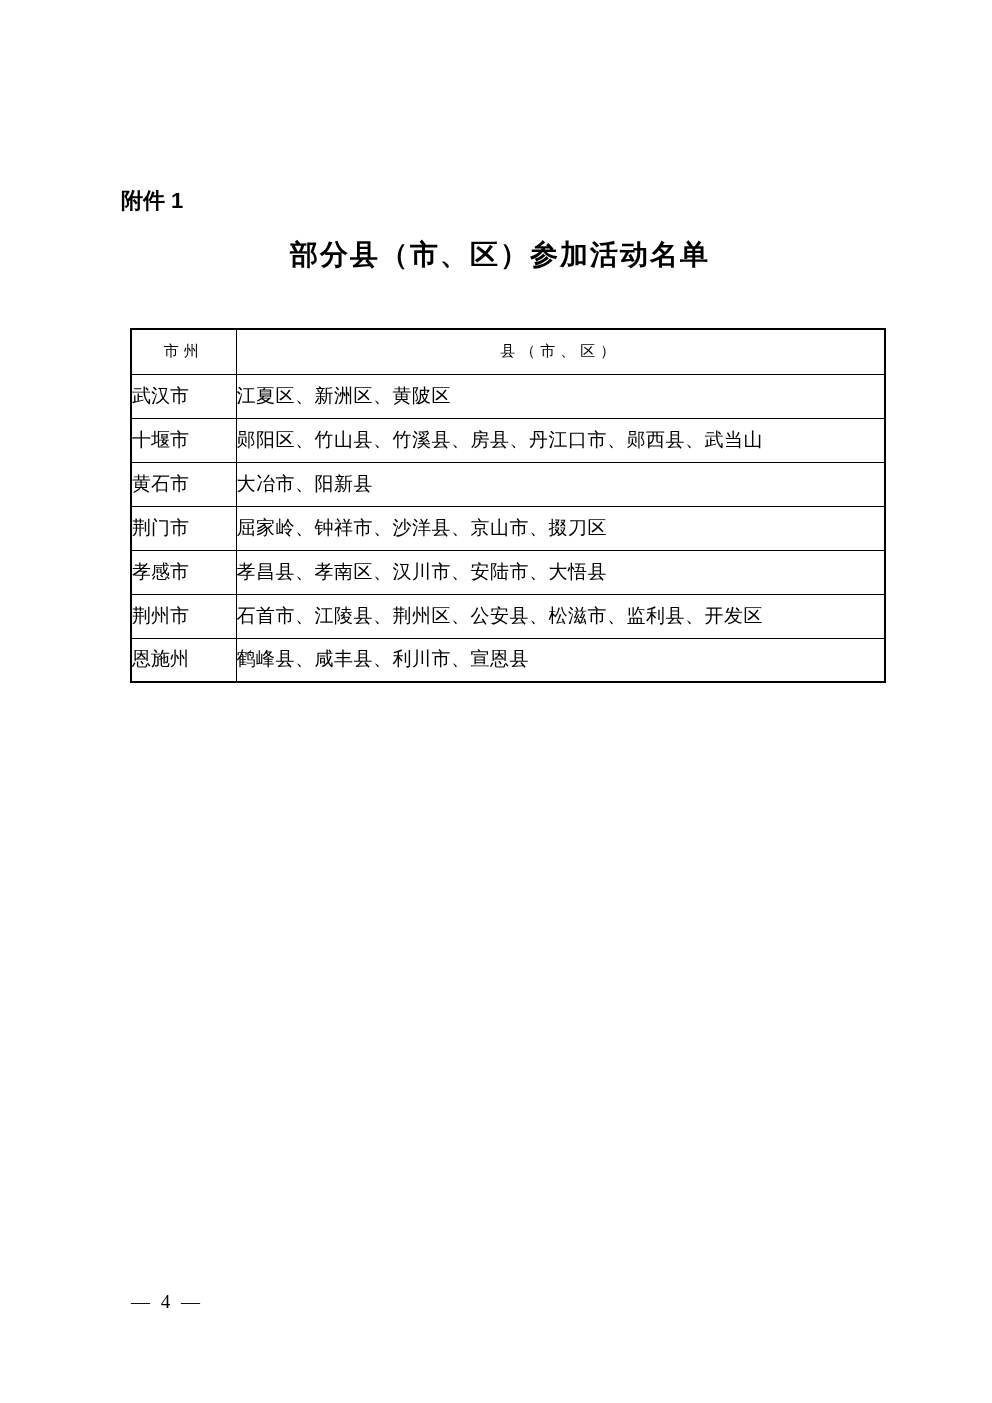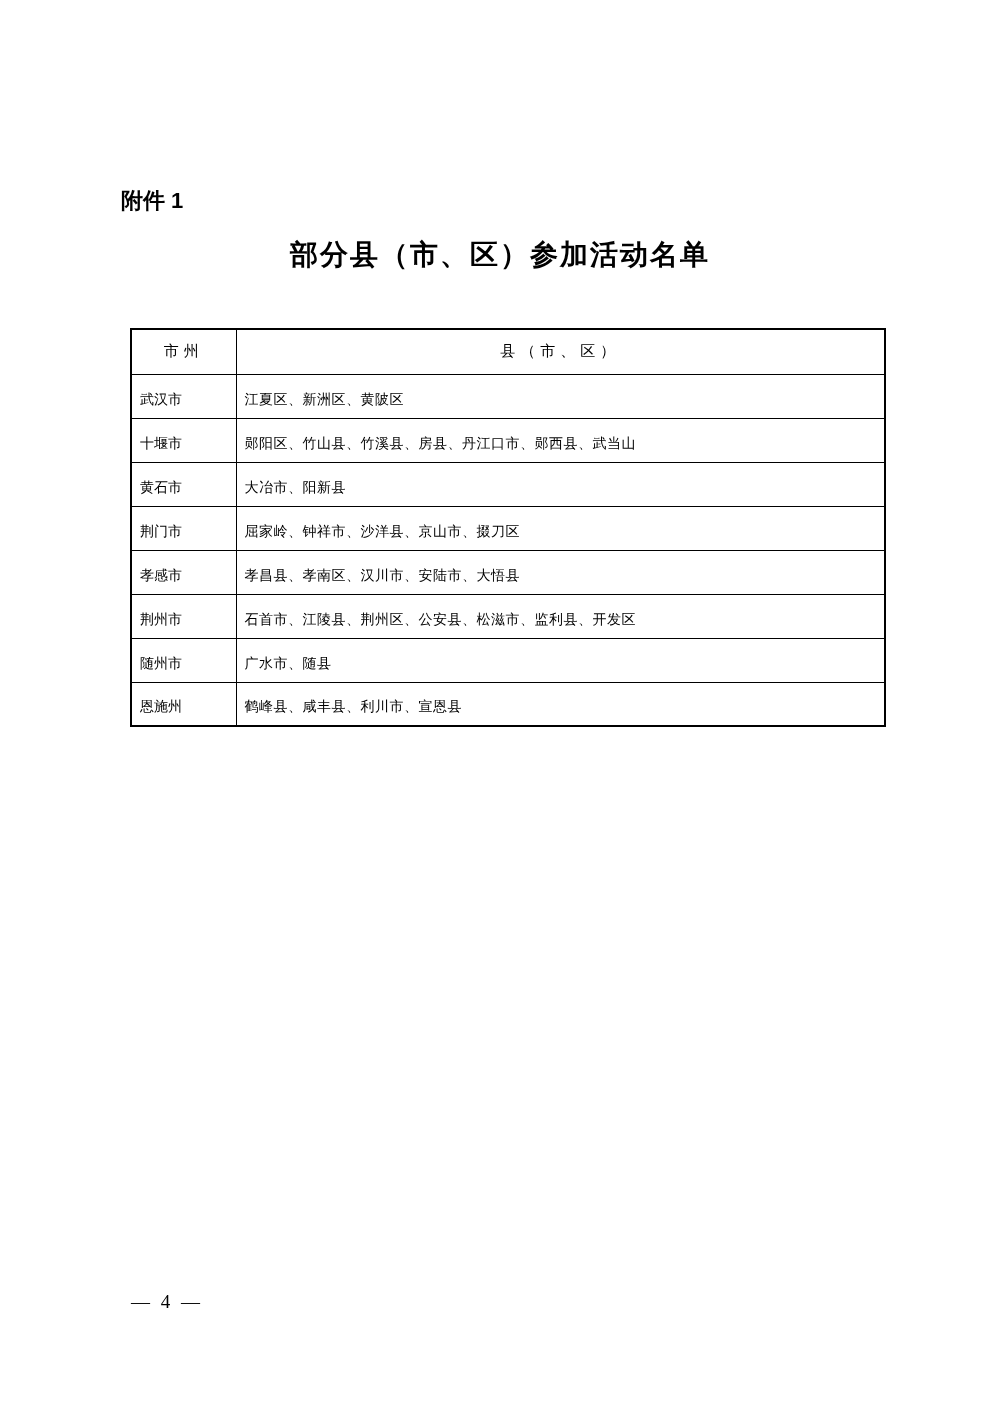--- a/index.html
+++ b/index.html
@@ -57,23 +57,23 @@
   table.doc-table th {
     font-weight: normal;
     font-size: 15px;
     letter-spacing: 5px;
     text-align: center;
     vertical-align: middle;
     padding: 0;
   }
   table.doc-table tbody tr { height: 44px; }
   table.doc-table td {
-    font-size: 14px;
+    font-size: 19px;
     vertical-align: bottom;
-    padding: 0 4px 9px 8px;
+    padding: 0 4px 9px 0;
     white-space: nowrap;
     overflow: hidden;
   }
   td.city-cell { padding-left: 18px; }
   td.counties-cell { padding-left: 11px; letter-spacing: 0.5px; }
   .page-number {
     position: absolute;
     left: 131px;
     top: 1291px;
     font-family: "Liberation Serif", serif;
@@ -122,24 +122,20 @@
         </tr>
         <tr>
           <td class="city-cell">孝感市</td>
           <td class="counties-cell">孝昌县、孝南区、汉川市、安陆市、大悟县</td>
         </tr>
         <tr>
           <td class="city-cell">荆州市</td>
           <td class="counties-cell">石首市、江陵县、荆州区、公安县、松滋市、监利县、开发区</td>
         </tr>
         <tr>
-          <td class="city-cell">随州市</td>
-          <td class="counties-cell">广水市、随县</td>
-        </tr>
-        <tr>
           <td class="city-cell">恩施州</td>
           <td class="counties-cell">鹤峰县、咸丰县、利川市、宣恩县</td>
         </tr>
       </tbody>
   </table>
 
   <div class="page-number">— 4 —</div>
 
 </div>
 

